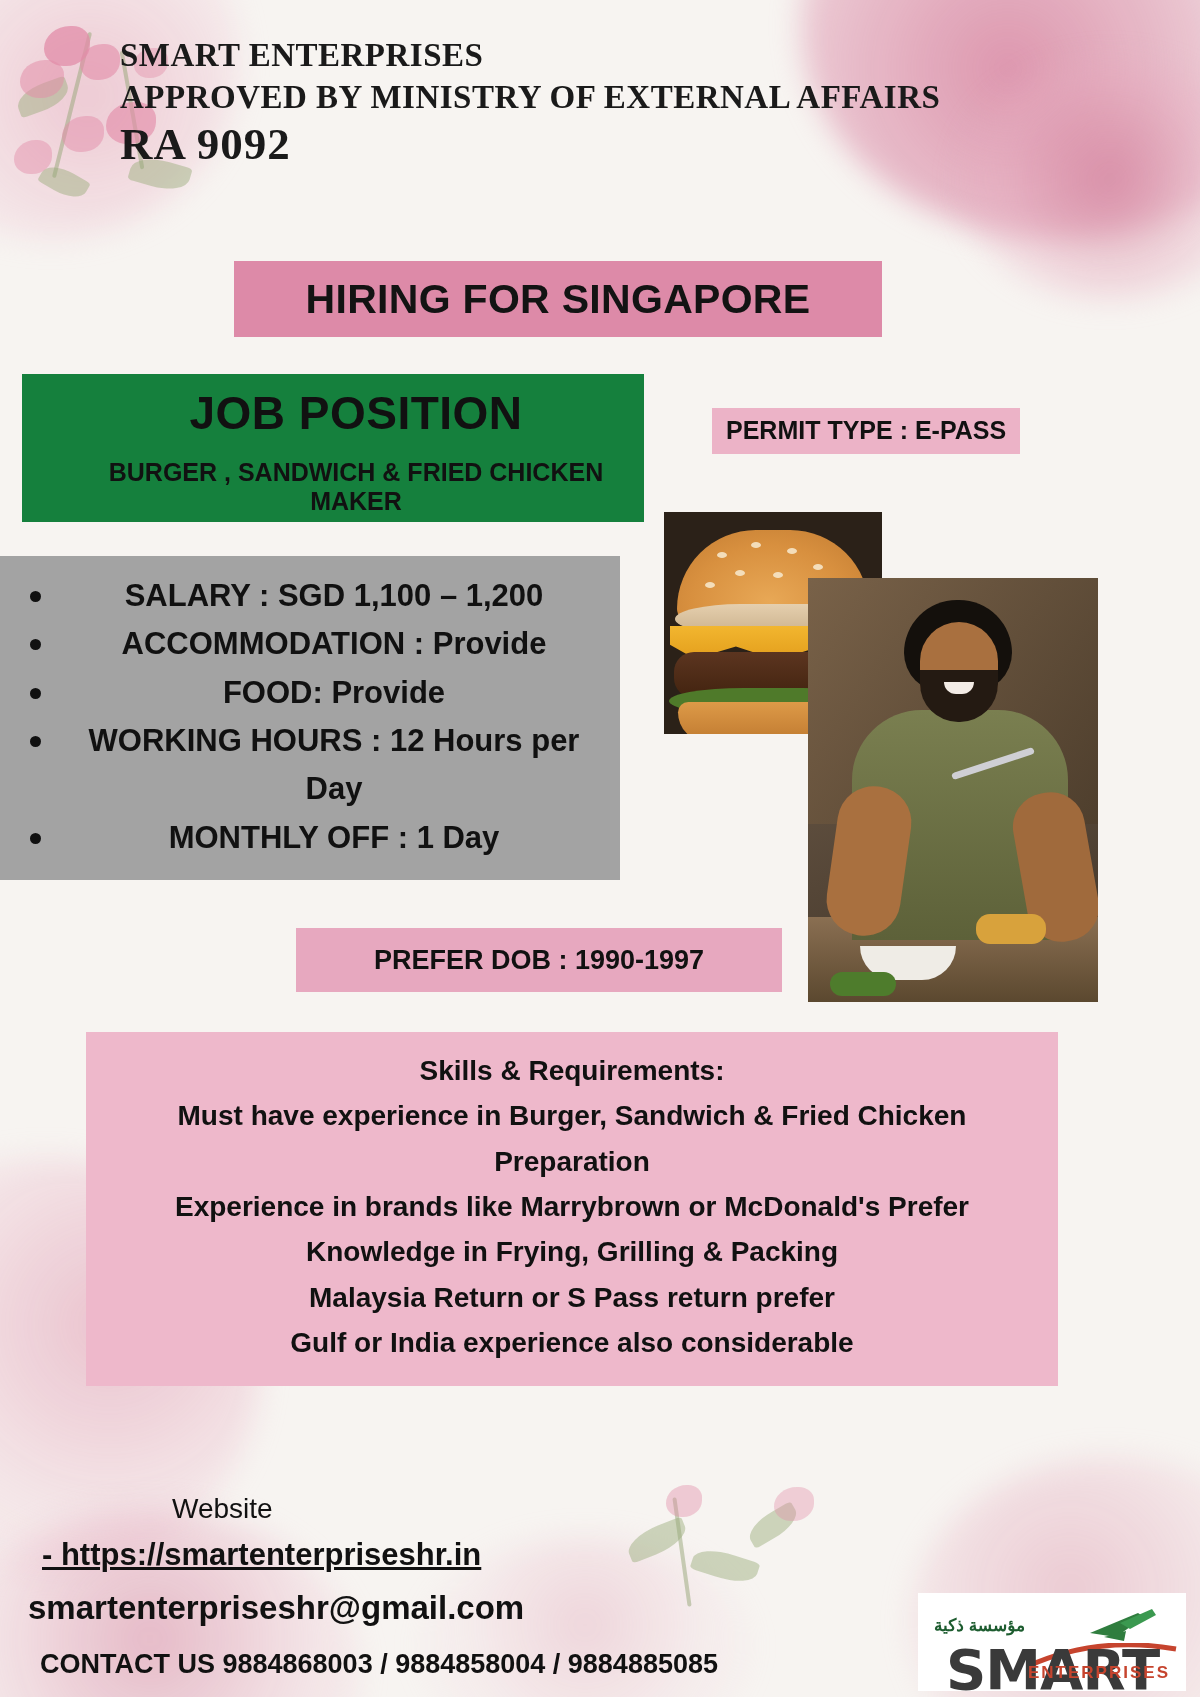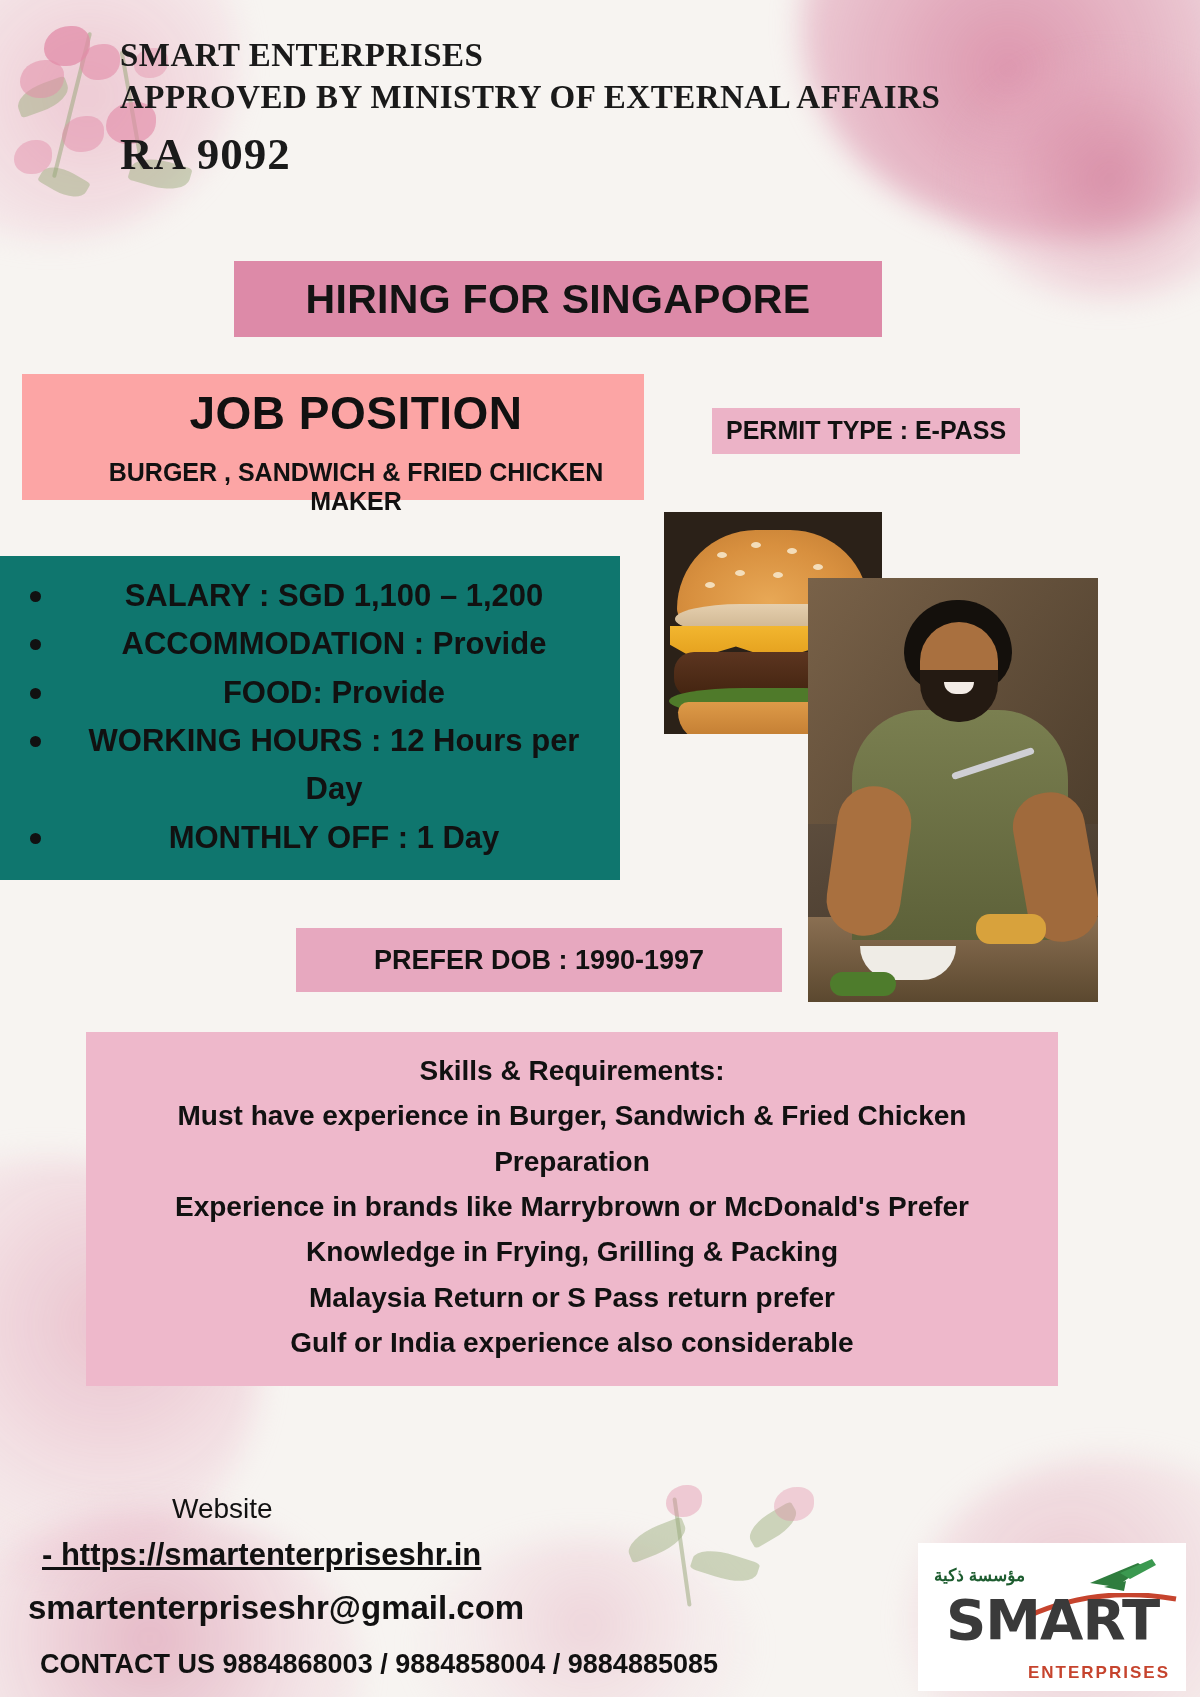--- a/index.html
+++ b/index.html
@@ -89,21 +89,20 @@
     color: #1a1a1a;
   }
   .header .line1, .header .line2 {
     font-size: 33px;
     letter-spacing: 0.5px;
     line-height: 1.28;
   }
   .header .line2 { }
   .header .ra {
     font-size: 45px;
-    margin-top: 10px;
     letter-spacing: 1px;
   }
 
   
   .banner {
     position: absolute;
     top: 261px;
     left: 234px;
     width: 648px;
     height: 76px;
@@ -118,22 +117,22 @@
     color: #131313;
     letter-spacing: 0.3px;
   }
 
   
   .jobpos {
     position: absolute;
     top: 374px;
     left: 22px;
     width: 622px;
-    height: 126px;
-    background: #fca5a5;
+    height: 148px;
+    background: #15803d;
     padding-top: 12px;
     text-align: center;
     padding-left: 46px;
   }
   .jobpos .title {
     font-size: 46px;
     font-weight: bold;
     color: #111;
     letter-spacing: 0.5px;
   }
@@ -156,21 +155,21 @@
     color: #111;
     white-space: nowrap;
   }
 
   
   .benefits {
     position: absolute;
     top: 556px;
     left: 0px;
     width: 620px;
-    background: #0f766e;
+    background: #a3a3a3;
     padding: 16px 0 18px 8px;
   }
   .benefits ul {
     list-style: none;
     margin: 0;
     padding: 0;
   }
   .benefits li {
     position: relative;
     text-align: center;
@@ -421,21 +420,21 @@
     left: 40px; top: 252px;
     font-size: 27px;
     font-weight: bold;
     color: #111;
   }
 
   
   .logo-box {
     position: absolute;
     right: 14px; bottom: 6px;
-    width: 268px; height: 148px;
+    width: 268px; height: 98px;
     background: #ffffff;
   }
   .logo-arabic {
     position: absolute;
     left: 16px; top: 22px;
     font-size: 17px;
     color: #1d5c2f;
     font-weight: bold;
   }
   .logo-smart {

